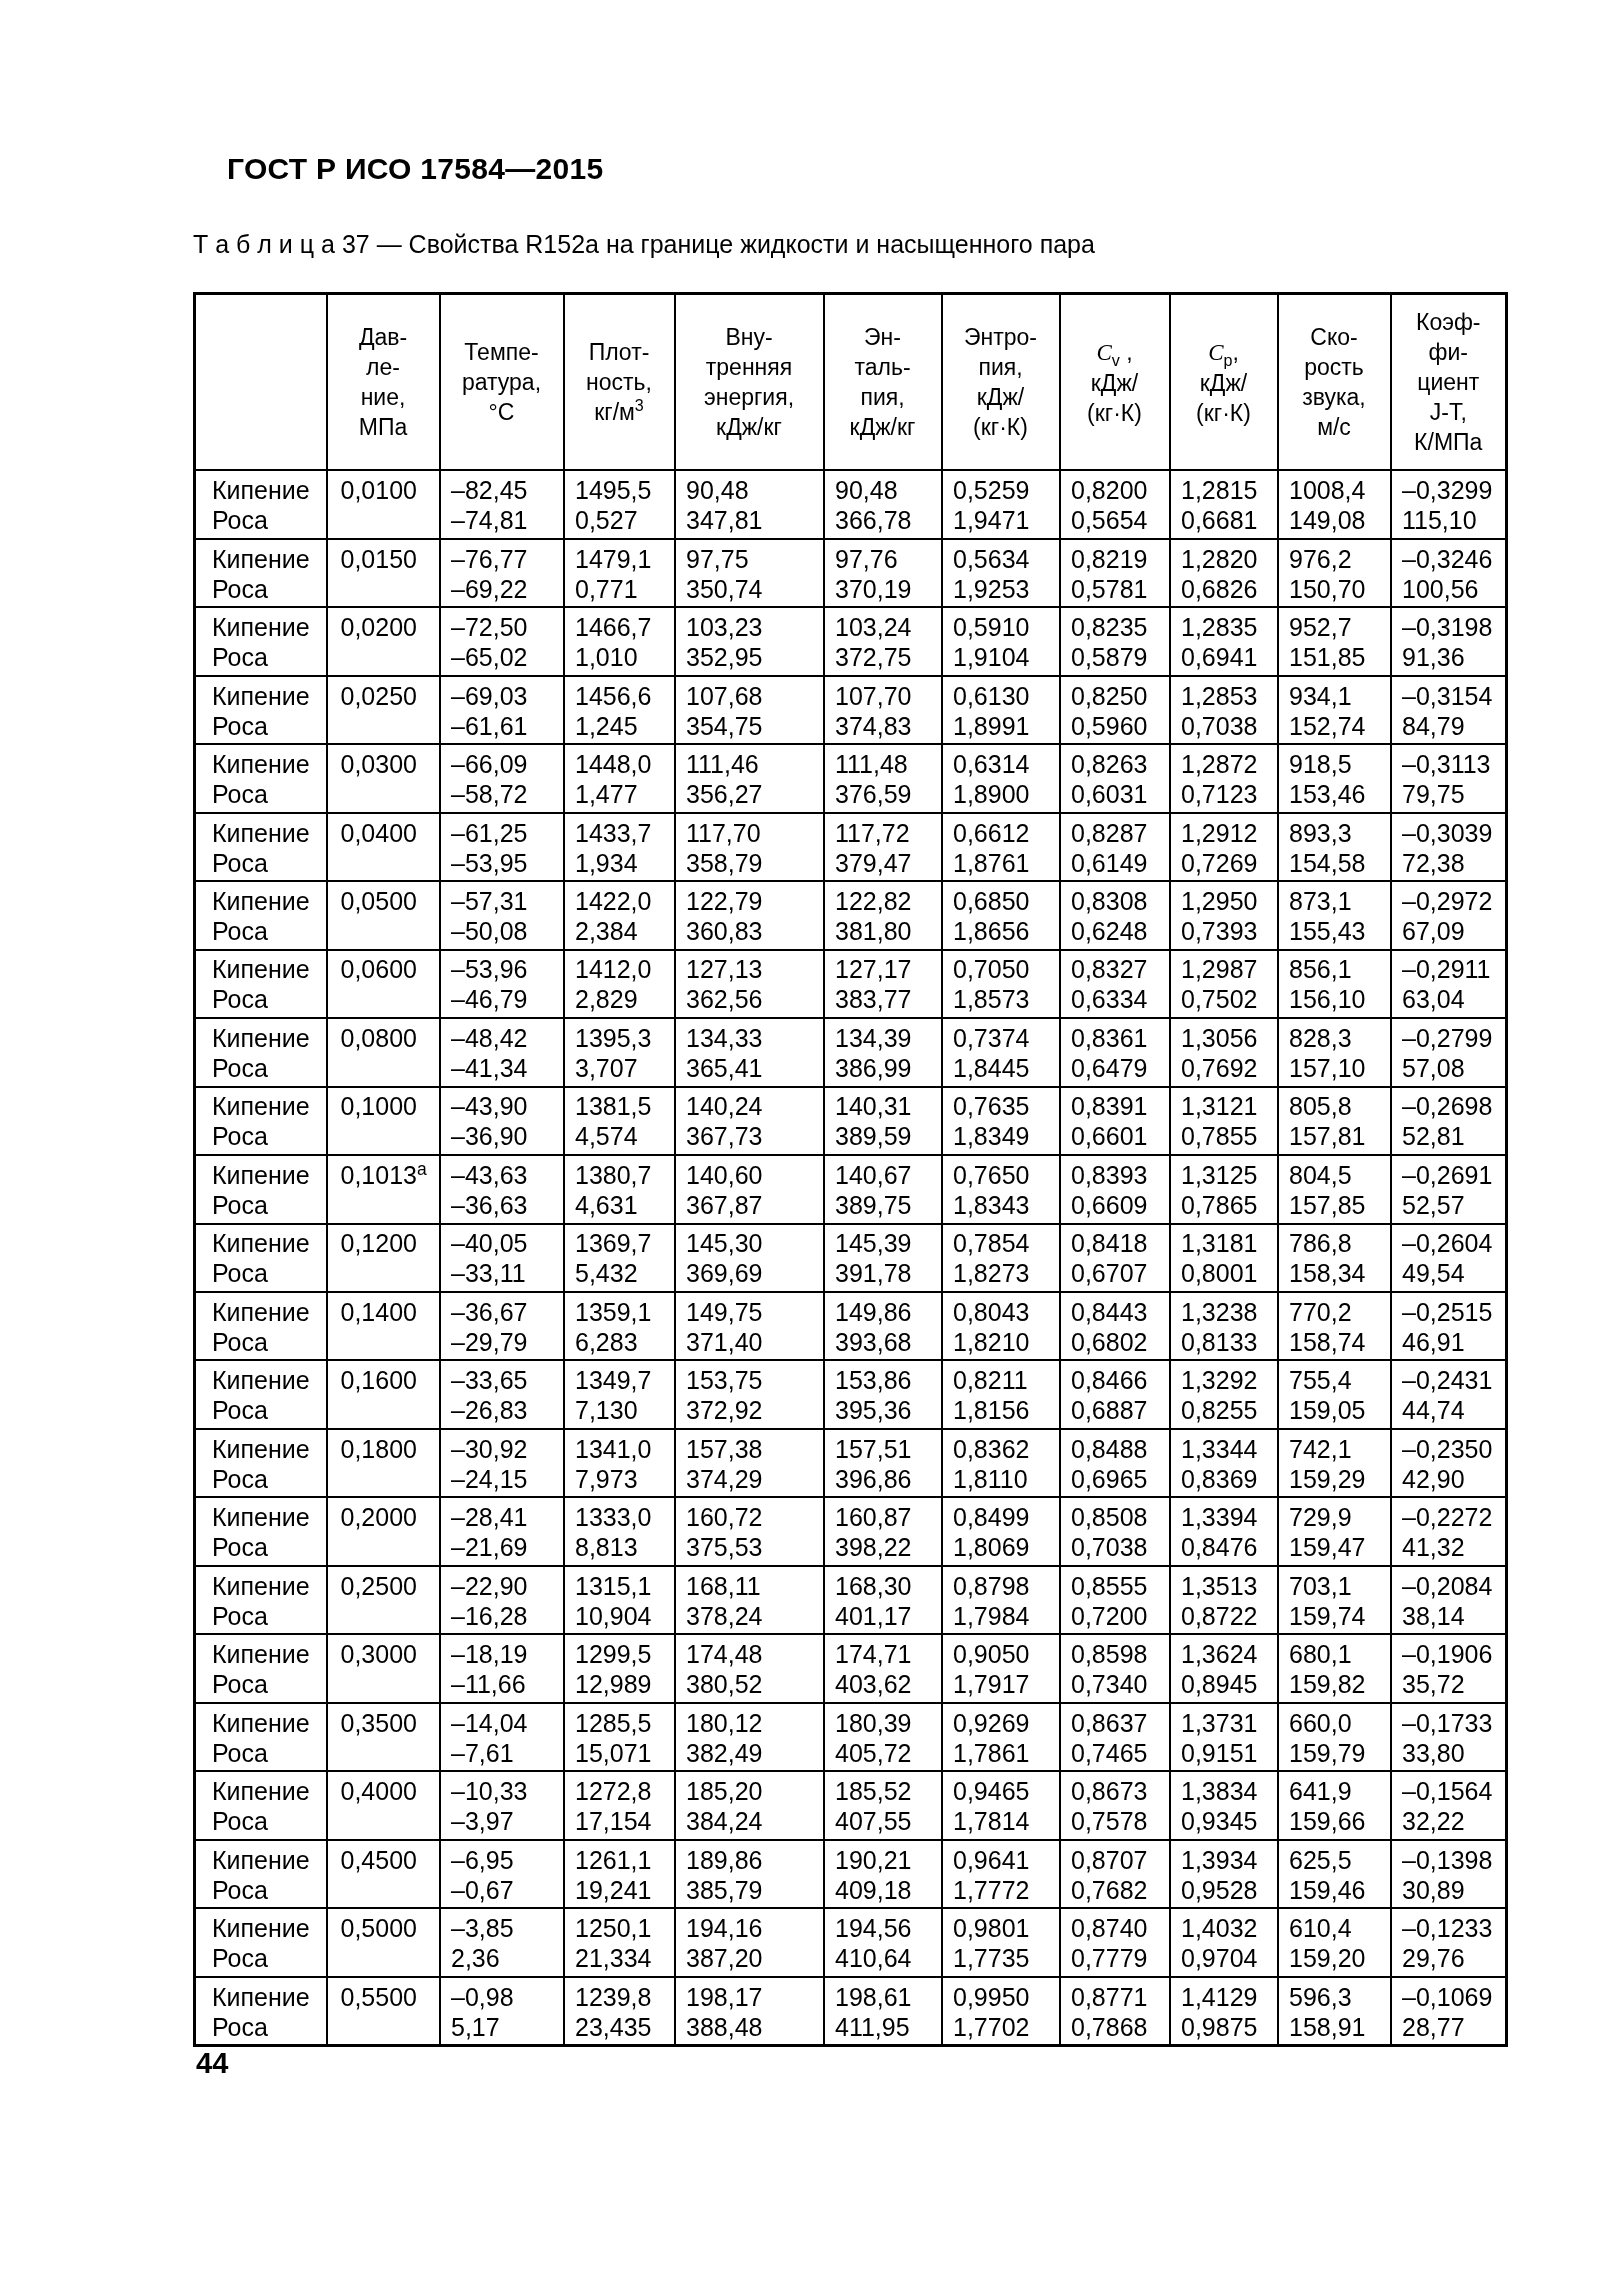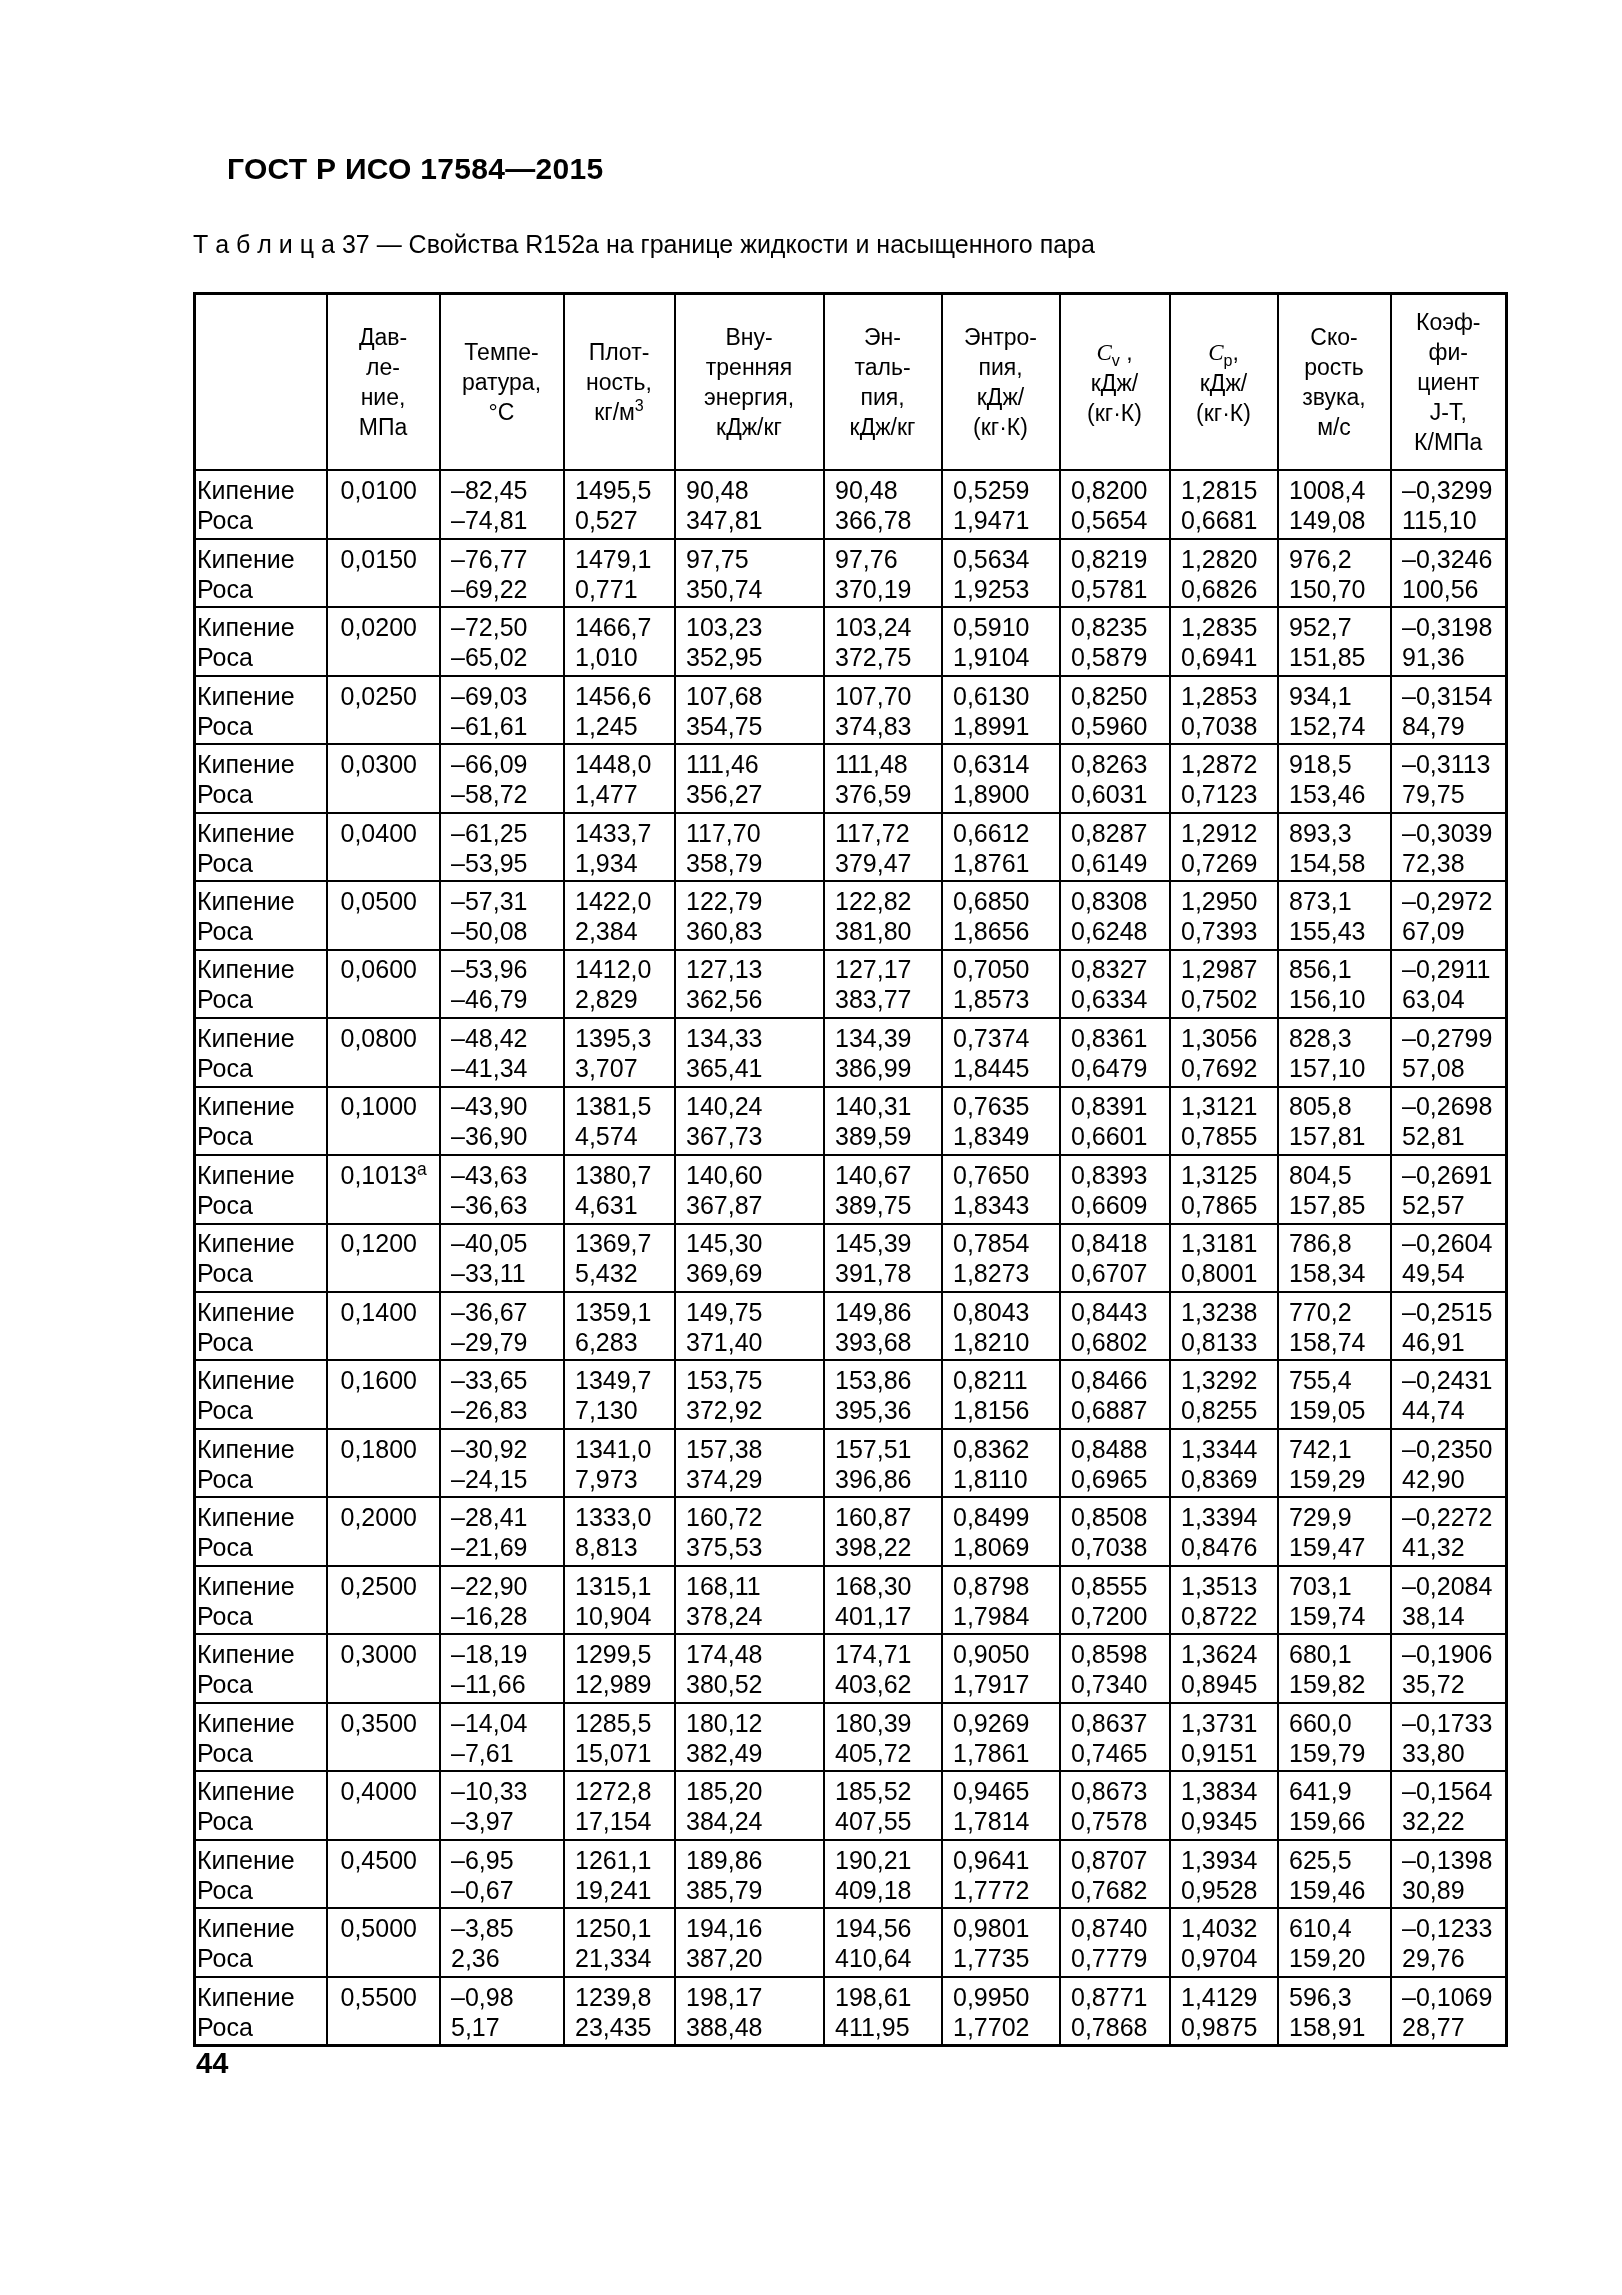--- a/index.html
+++ b/index.html
@@ -32,21 +32,21 @@
     font-size:23px;line-height:30px;
     text-align:center;vertical-align:middle;
     height:169px;padding:2.6px 2.6px;
   }
   tbody td{
     font-size:25px;line-height:30px;
     padding:3.9px 2.6px 2.6px 10.5px;
     text-align:left;vertical-align:top;
     white-space:nowrap;
   }
-  tbody td.c-phase{padding-left:1px;}
+  tbody td.c-phase{padding-left:16px;}
   tbody td.c-pressure{padding-left:13px;}
   sup{font-size:70%;line-height:0;vertical-align:super;}
   sub{font-size:70%;line-height:0;vertical-align:sub;}
   i{font-family:"Liberation Serif","DejaVu Serif",serif;font-style:italic;}
   .page-number{
     position:absolute;left:196px;top:2047px;
     font-size:29px;
     font-weight:bold;
   }
 </style>

